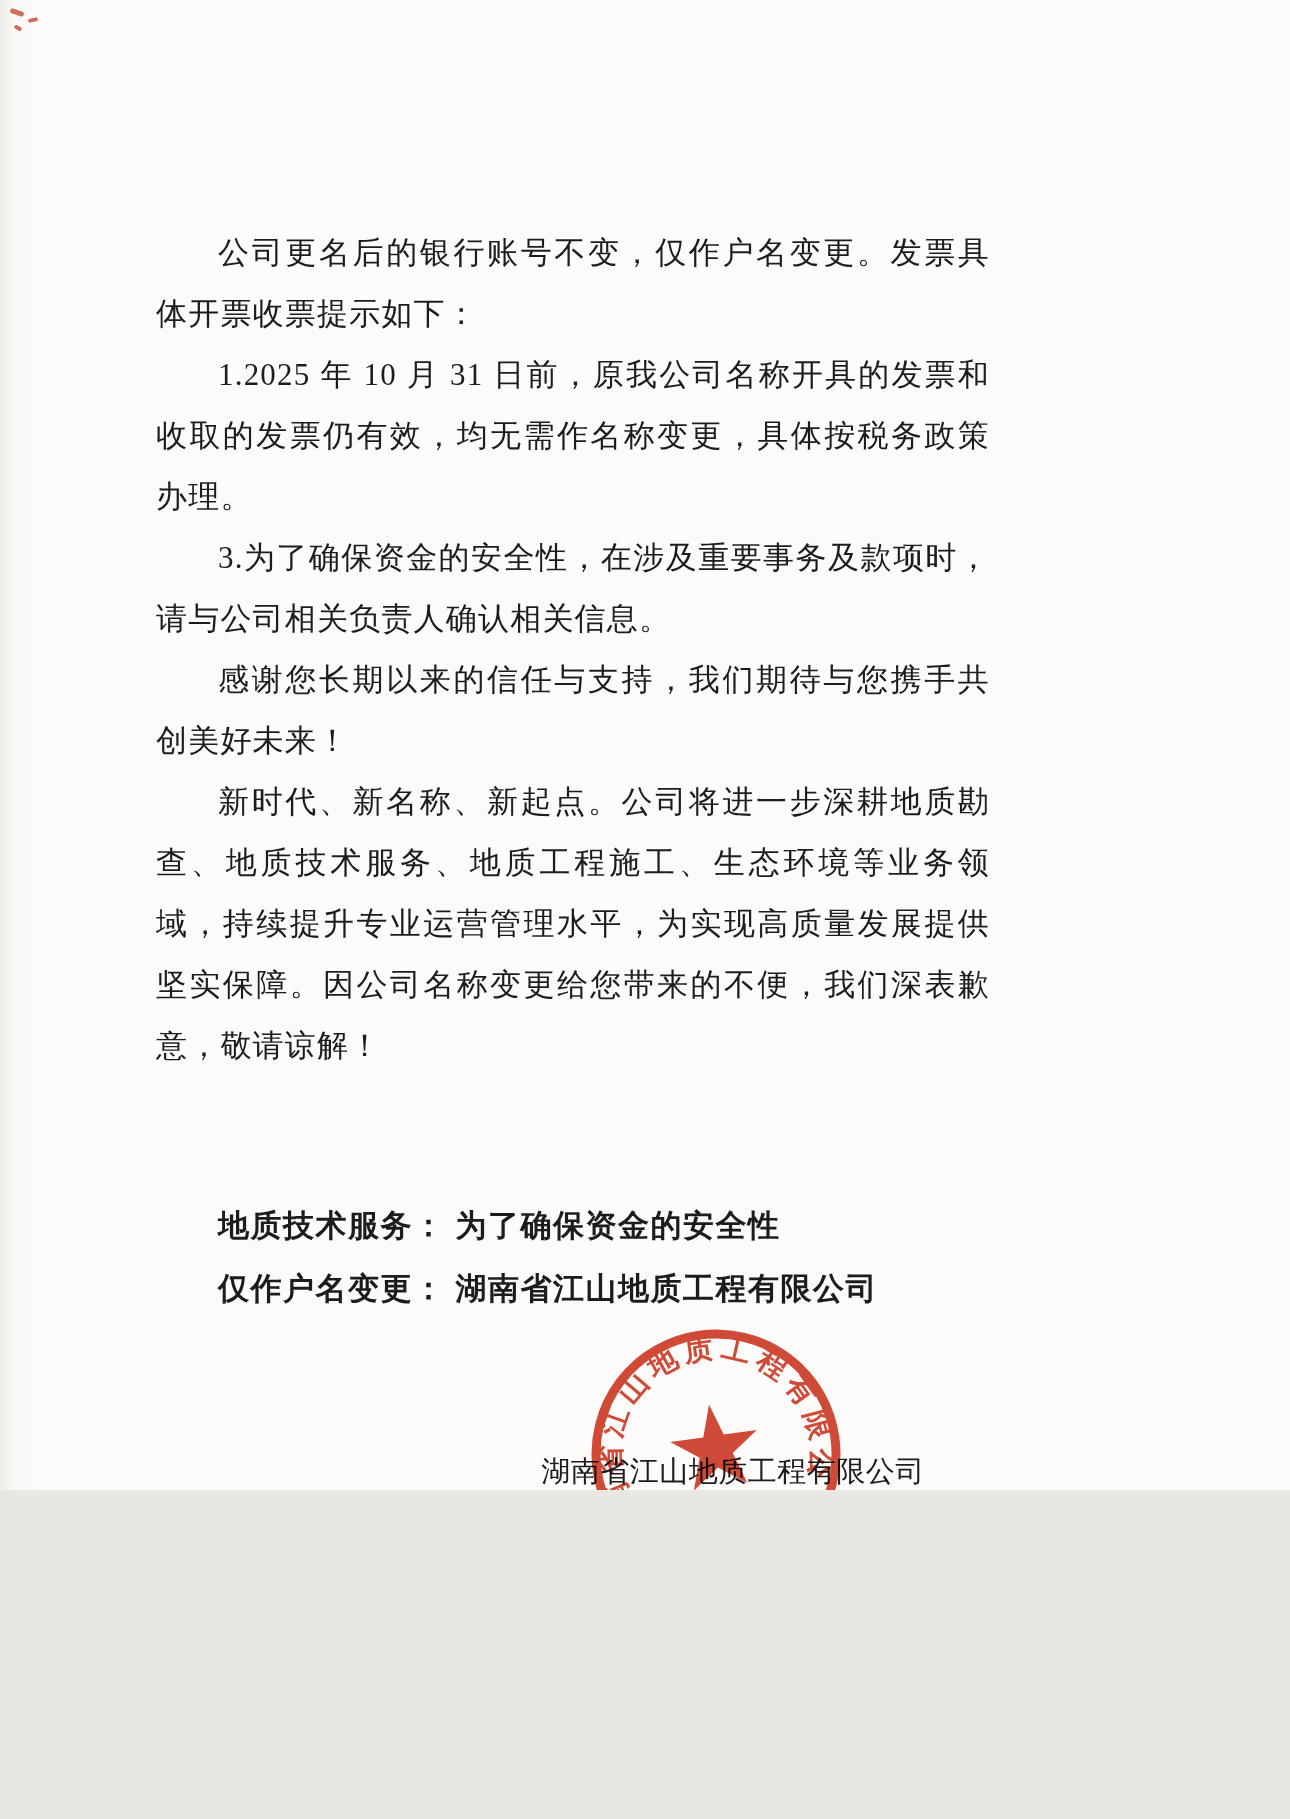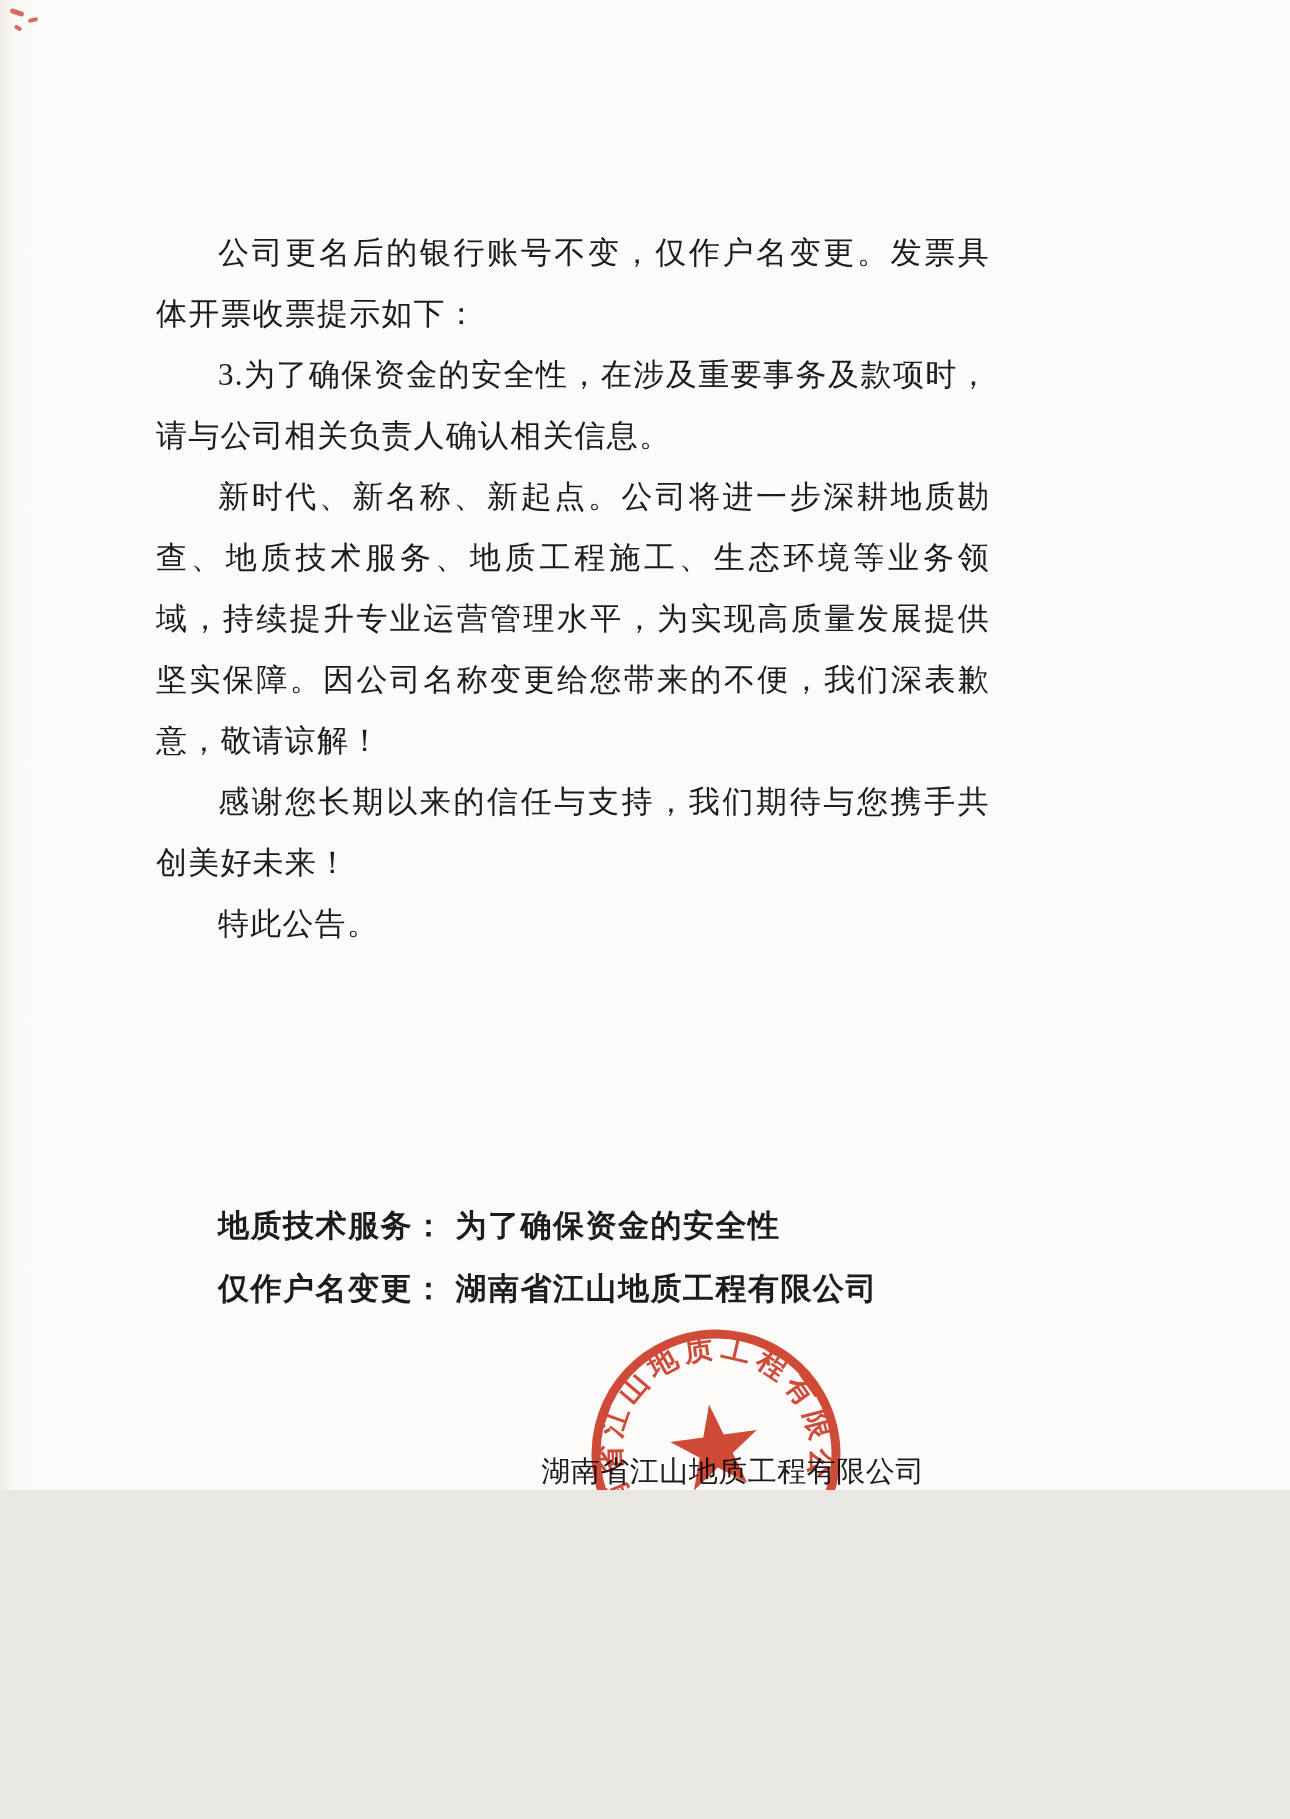--- a/index.html
+++ b/index.html
@@ -82,24 +82,24 @@
 <div class="page">
 
   <div class="corner-artifact">
       <i></i>
       <i></i>
       <i></i>
     </div>
 
   <div class="body-text">
     <p>公司更名后的银行账号不变，仅作户名变更。发票具体开票收票提示如下：</p>
+    <p>1.2025 年 10 月 31 日前，原我公司名称开具的发票和收取的发票仍有效，均无需作名称变更，具体按税务政策办理。</p>
     <p>3.为了确保资金的安全性，在涉及重要事务及款项时，请与公司相关负责人确认相关信息。</p>
+    <p>感谢您长期以来的信任与支持，我们期待与您携手共创美好未来！</p>
     <p>新时代、新名称、新起点。公司将进一步深耕地质勘查、地质技术服务、地质工程施工、生态环境等业务领域，持续提升专业运营管理水平，为实现高质量发展提供坚实保障。因公司名称变更给您带来的不便，我们深表歉意，敬请谅解！</p>
-    <p>感谢您长期以来的信任与支持，我们期待与您携手共创美好未来！</p>
-    <p>特此公告。</p>
   </div>
 
   <div class="name-change">
     <p class="line">
       <span class="label">地质技术服务：</span><span>为了确保资金的安全性</span>
     </p>
     <p class="line">
       <span class="label">仅作户名变更：</span><span>湖南省江山地质工程有限公司</span>
     </p>
   </div>

